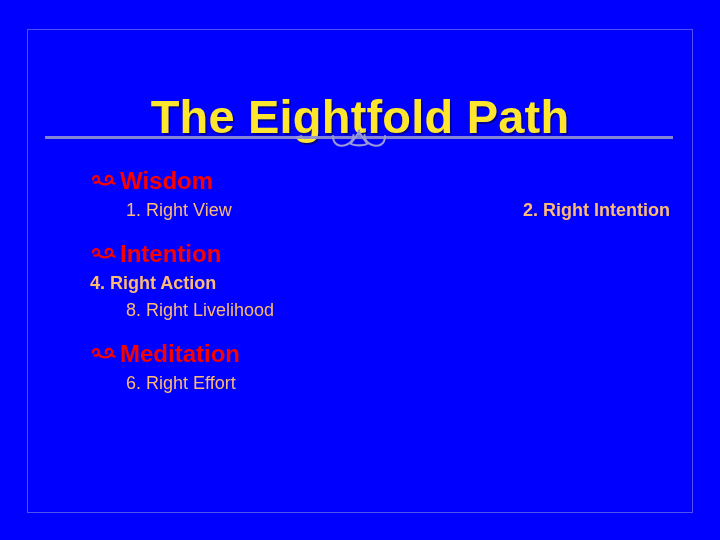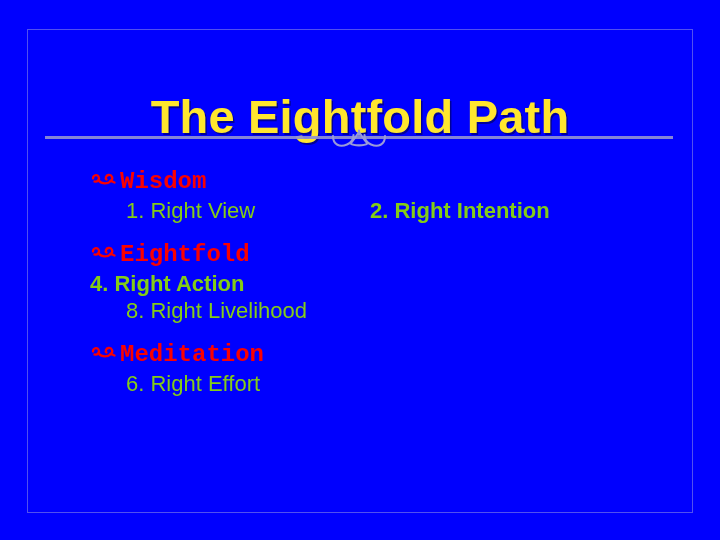--- a/index.html
+++ b/index.html
@@ -91,41 +91,41 @@
   .group:last-child { margin-bottom: 10px; }
 
   .group-heading {
     display: flex;
     align-items: baseline;
     color: #fa0000;
     font-weight: bold;
     font-size: 24px;
     line-height: 30px;
     white-space: nowrap;
-    font-family: Liberation Mono, monospace;
   }
   .bullet-glyph {
     display: inline-block;
     width: 30px;
     flex: 0 0 30px;
     font-size: 21px;
     line-height: 30px;
     color: #fa0000;
     font-family: "DejaVu Sans", sans-serif;
     transform: translateY(-1px);
   }
   .group-heading-label { display: inline-block; }
 
   .item-row {
     display: flex;
     align-items: baseline;
-    font-size: 22px;
+    font-size: 18px;
     line-height: 27px;
-    color: #84cc16;
+    color: #fdba74;
     white-space: nowrap;
+    justify-content: space-between;
   }
   .item-col {
     display: inline-block;
   }
   .item-col.col1 {
     flex: 0 0 280px;
     padding-left: 36px;
     box-sizing: border-box;
   }
   .item-col.col2 {
@@ -183,21 +183,21 @@
         <span class="bullet-glyph">
           <svg viewBox="0 0 26 16" width="26" height="16" aria-hidden="true">
             <g fill="none" stroke="#fa0000" stroke-width="2.3" stroke-linecap="round">
               <path d="M3 7.5 C3 4, 7 3, 8.5 5.5 C10 8, 7.5 11.5, 4.5 10.5"></path>
               <path d="M8.5 9.5 C12 13.5, 18 13, 21 10"></path>
               <path d="M21 10 C23.5 7.5, 22 3.5, 18.5 4 C16 4.4, 15 7, 16.5 8.5"></path>
               <path d="M20.5 9.8 L24.5 11.5"></path>
             </g>
           </svg>
         </span>
-        <span class="group-heading-label">Eightfold</span>
+        <span class="group-heading-label">Intention</span>
       </div>
       <div class="item-row">
         <span class="item-col col2">4. Right Action</span>
       </div>
       <div class="item-row">
         <span class="item-col col1">8. Right Livelihood</span>
         <span class="item-col col2"></span>
       </div>
     </div>
 

